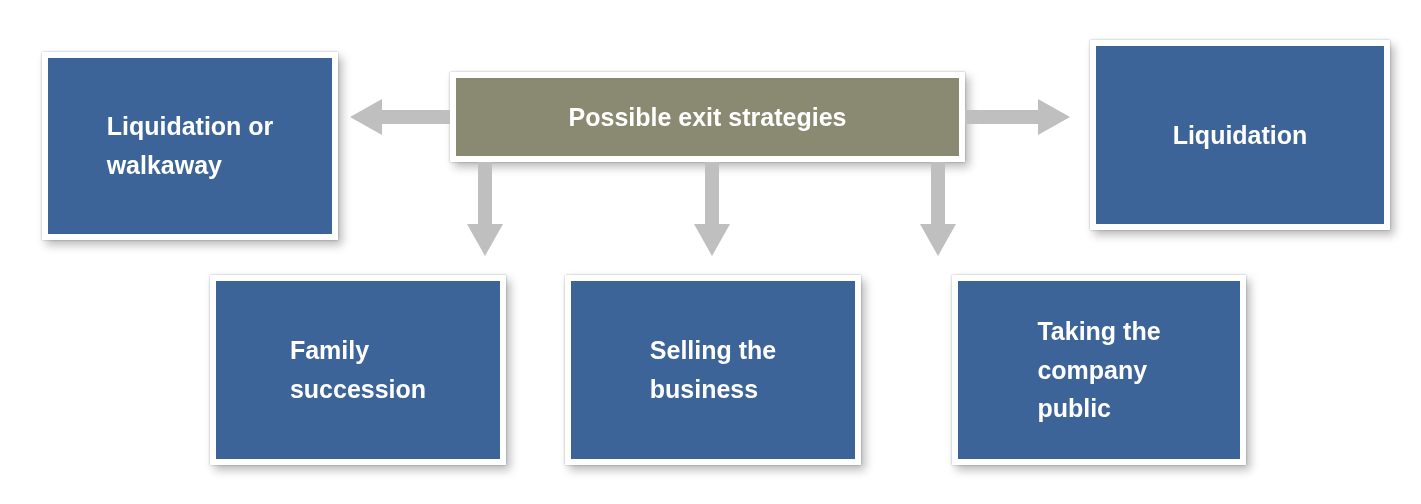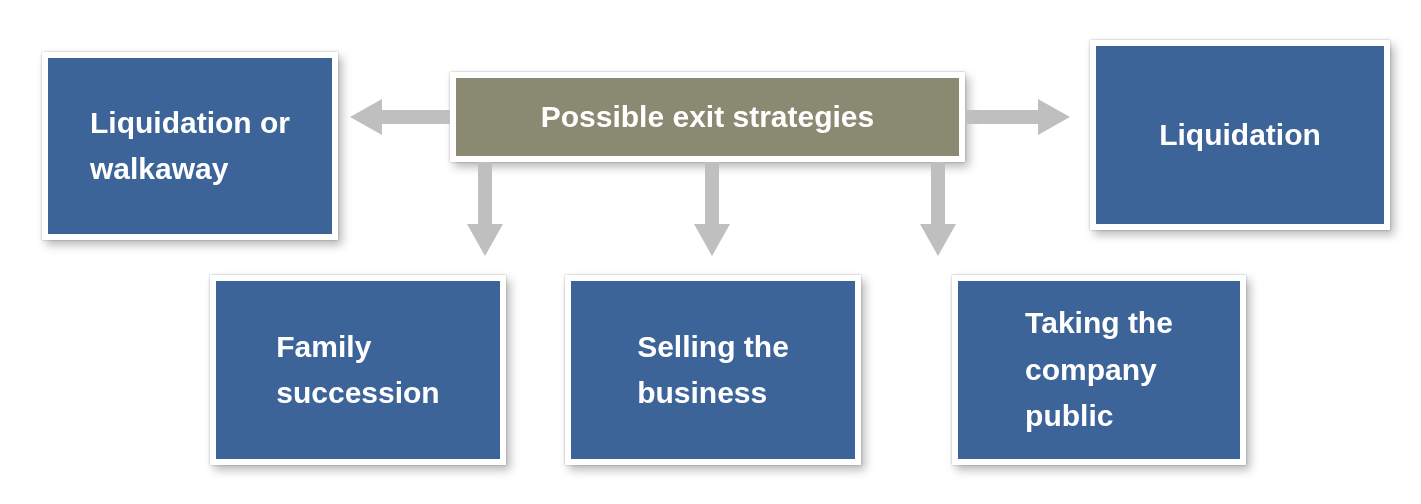--- a/index.html
+++ b/index.html
@@ -22,21 +22,21 @@
     display: flex;
     align-items: center;
     justify-content: center;
     box-shadow: 0 0 2px rgba(0,0,0,0.28), 4px 5px 9px rgba(0,0,0,0.28);
   }
   .node { background: var(--node-box, #3c6498); }
   .center-box { background: var(--center-box, #8a8a72); }
   .label {
     color: var(--label-text, #ffffff);
     font-weight: bold;
-    font-size: 30px;
+    font-size: 25px;
     line-height: 1.55;
     white-space: pre-line;
     text-align: left;
   }
   .center-box .label { text-align: right; }
 
   
   .box-liquidation { left: 42px;  top: 52px;  width: 296px; height: 188px; }
   .box-center      { left: 450px; top: 72px;  width: 515px; height: 90px; }
   .box-bankruptcy  { left: 1090px;top: 40px;  width: 300px; height: 190px; }

